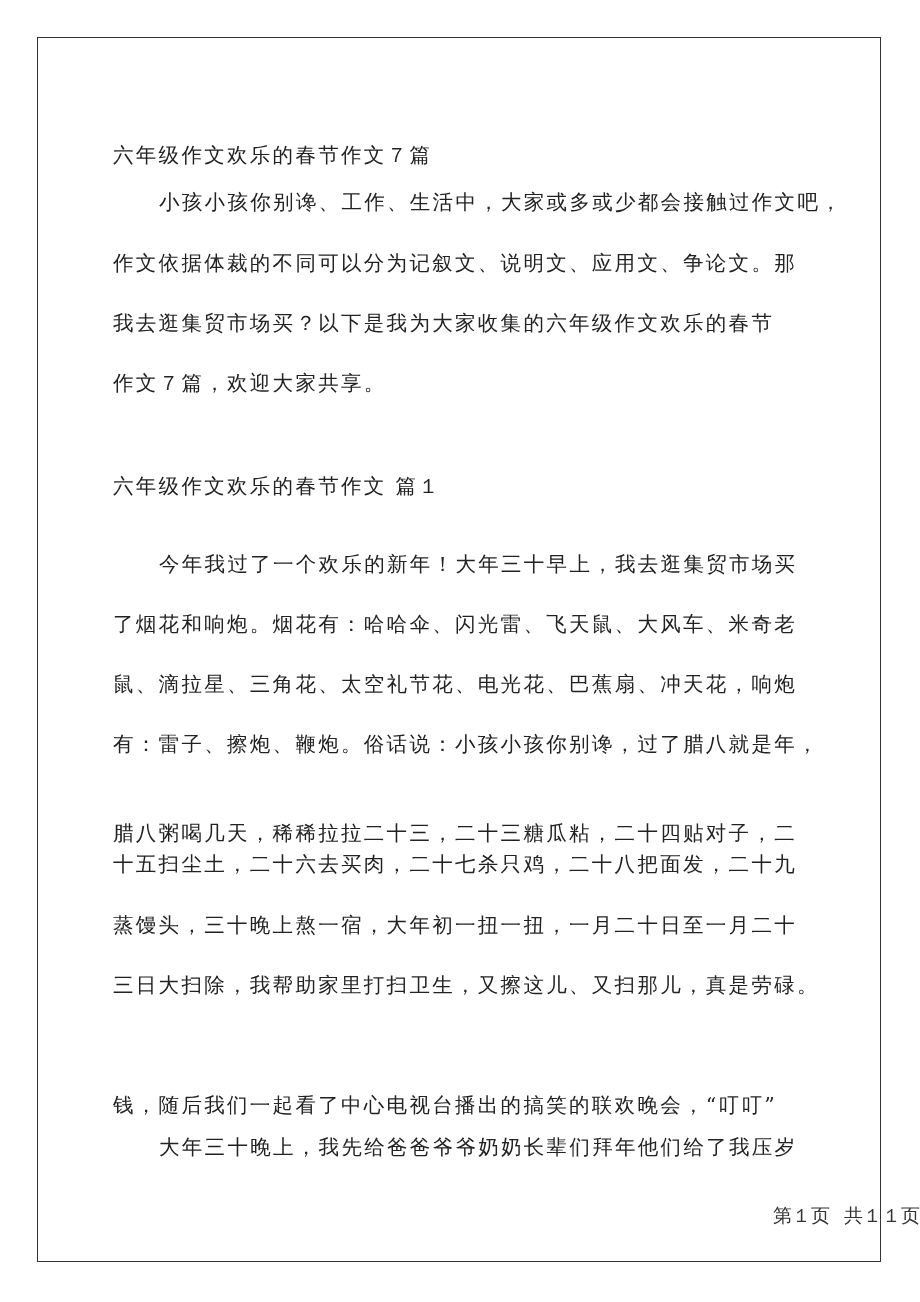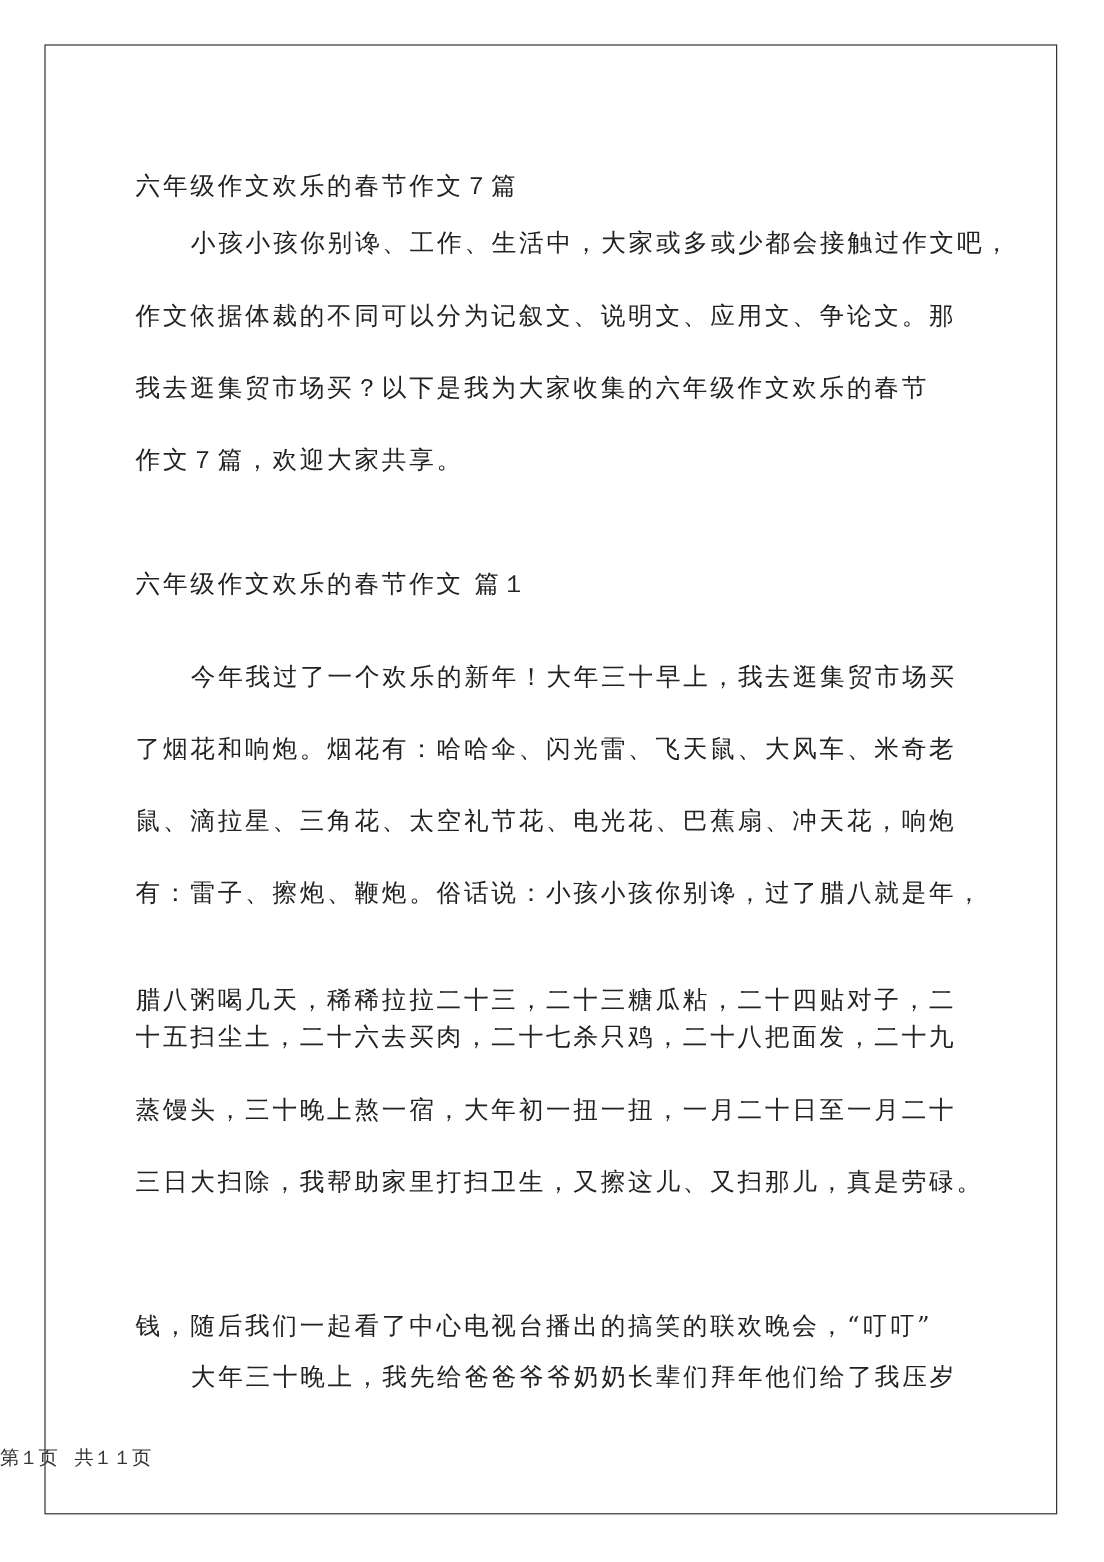--- a/index.html
+++ b/index.html
@@ -34,22 +34,22 @@
       letter-spacing: 2.3px;
     }
     .indent {
       left: 159px;
     }
     .footer {
       position: absolute;
       top: 1206px;
       left: 0;
       width: 920px;
-      text-align: left;
-      font-size: 16px;
+      text-align: right;
+      font-size: 19px;
       line-height: 18px;
       color: #333333;
     }
     .footer span + span {
       margin-left: 14px;
     }
   </style>
 </head>
 <body>
 

